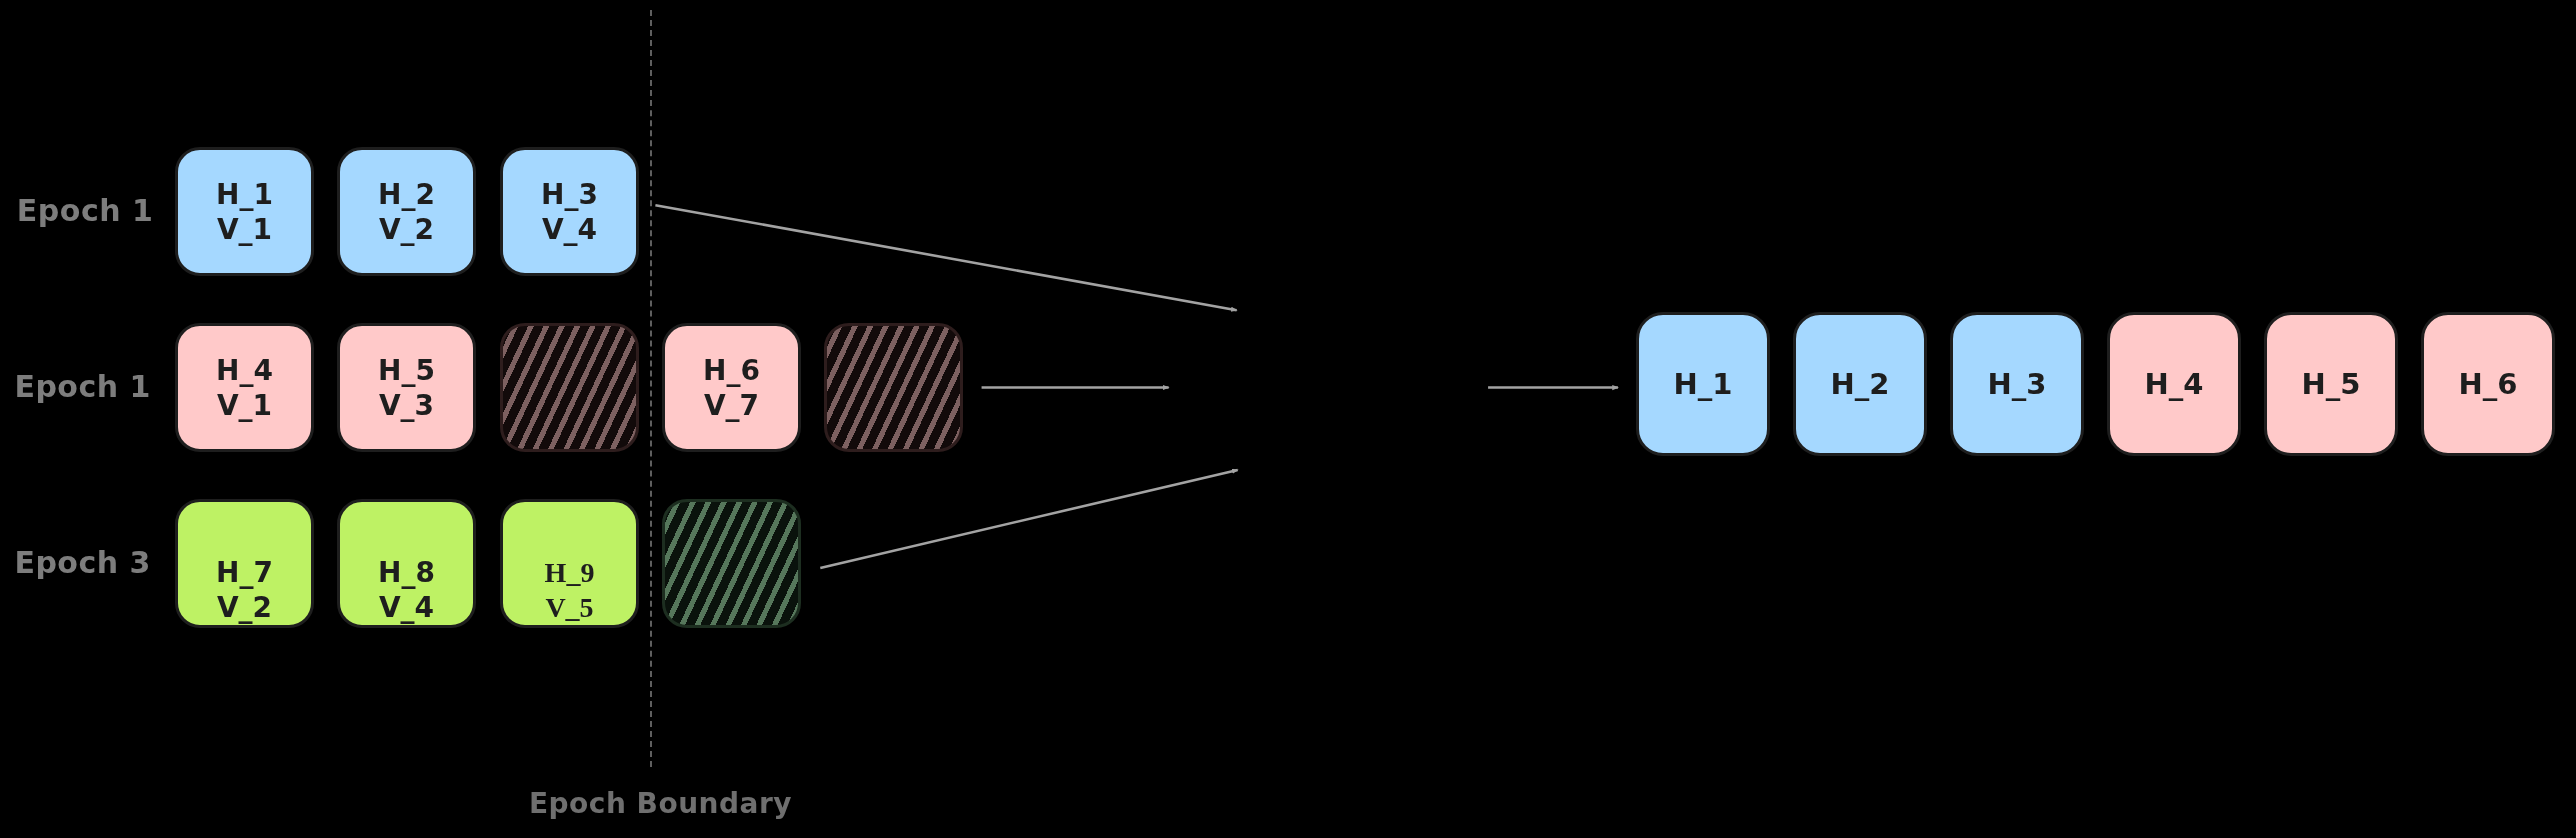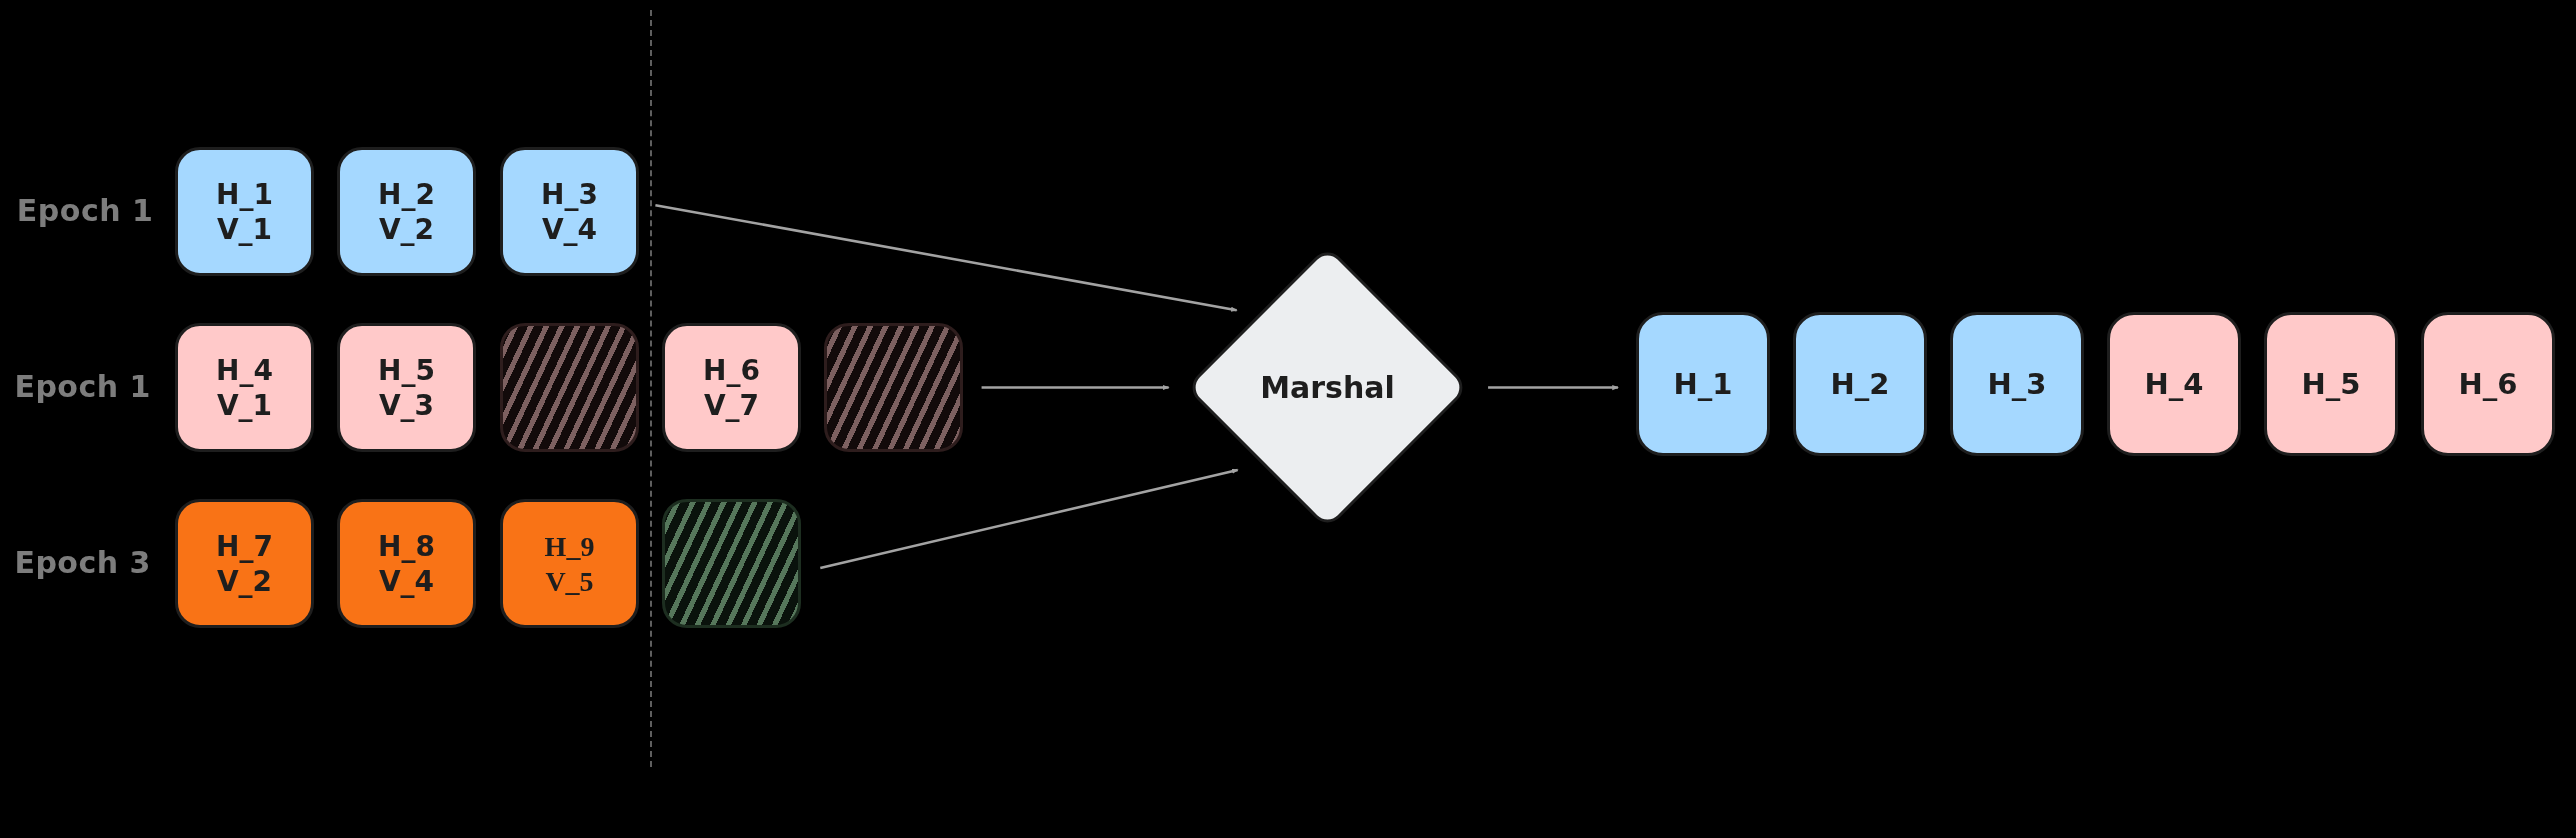--- a/index.html
+++ b/index.html
@@ -41,21 +41,21 @@
     align-items: center;
     justify-content: center;
     color: #1e1e1e;
     font-size: 28px;
     font-weight: 600;
     line-height: 1.25;
     text-align: center;
   }
   .box.blue  { background: #a5d8ff; }
   .box.pink  { background: #ffc9c9; }
-  .box.green { background: #f97316; }
+  .box.green { background: #bef264; justify-content: flex-end; }
 
   .box.hatch-pink {
     background-color: #120a0a;
     background-image: repeating-linear-gradient(
       115deg,
       rgba(255,201,201,0.0) 0px,
       rgba(255,201,201,0.0) 8.8px,
       rgba(255,201,201,0.45) 8.8px,
       rgba(255,201,201,0.45) 14px
     );
@@ -198,37 +198,34 @@
     <span>H_8</span>
     <span>V_4</span>
   </div>
   <div class="box green" style="left:500px; top:499px;font-family:Liberation Serif, serif;">
     <span>H_9</span>
     <span>V_5</span>
   </div>
   <div class="box hatch-green" style="left:662px; top:499px;"></div>
 
   <div class="boundary-line"></div>
+  <div class="boundary-label">Epoch Boundary</div>
 
   <svg class="arrows" width="3072" height="839" viewBox="0 0 5962 1628">
     <defs>
       <marker id="arrowhead" markerWidth="14" markerHeight="12" refX="11" refY="5" orient="auto" markerUnits="userSpaceOnUse">
         <path d="M0,0 L13,5 L0,10 z" fill="#a3a3a3"></path>
       </marker>
     </defs>
     <line x1="1272" y1="398" x2="2400" y2="602" stroke="#a3a3a3" stroke-width="5" marker-end="url(#arrowhead)"></line>
     <line x1="1905" y1="752" x2="2268" y2="752" stroke="#a3a3a3" stroke-width="5" marker-end="url(#arrowhead)"></line>
     <line x1="1592" y1="1102" x2="2402" y2="912" stroke="#a3a3a3" stroke-width="5" marker-end="url(#arrowhead)"></line>
     <line x1="2888" y1="752" x2="3140" y2="752" stroke="#a3a3a3" stroke-width="5" marker-end="url(#arrowhead)"></line>
   </svg>
 
-  <div class="diamond-wrap">
-    <div class="diamond-shape"></div>
-    <div class="diamond-label">Marshal</div>
-  </div>
 
   <div class="out-box blue" style="left:1636px;">
       <span>H_1</span>
     </div>
   <div class="out-box blue" style="left:1793px;">
       <span>H_2</span>
     </div>
   <div class="out-box blue" style="left:1950px;">
       <span>H_3</span>
     </div>

